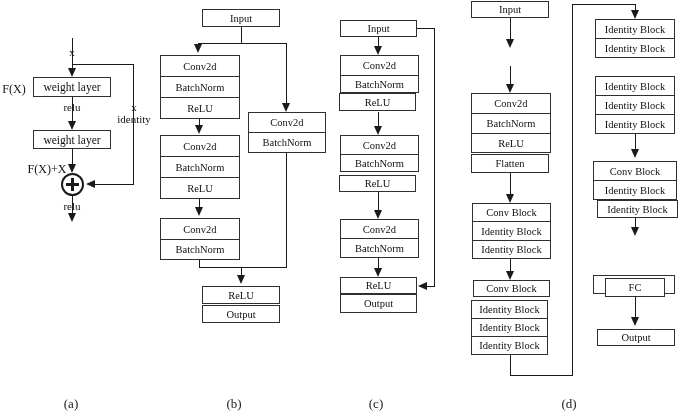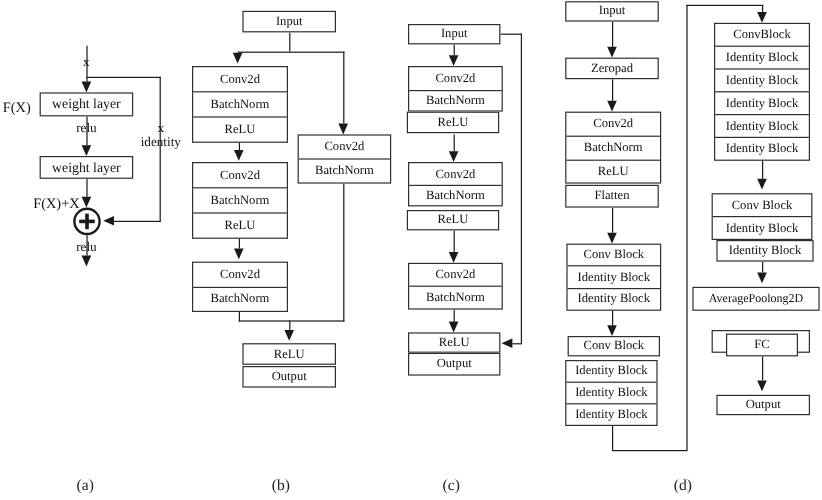--- a/index.html
+++ b/index.html
@@ -146,55 +146,52 @@
   <div class="ad" style="left:631px;top:10px"></div>
 
   <div class="vl" style="left:635px;top:132px;height:17px"></div>
   <div class="ad" style="left:631px;top:149px"></div>
   <div class="vl" style="left:635px;top:218px;height:9px"></div>
   <div class="ad" style="left:631px;top:227px"></div>
   <div class="vl" style="left:635px;top:297px;height:20px"></div>
   <div class="ad" style="left:631px;top:317px"></div>
 
   <div class="bx" style="left:471px;top:1px;width:78px;height:17px">Input</div>
-  <div class="bx" style="left:471px;top:48px;width:78px;height:18px">Zeropad</div>
   <div class="stack" style="left:471px;top:93px;width:78px">
     <div class="row" style="height:19px">Conv2d</div>
     <div class="row" style="height:19px">BatchNorm</div>
     <div class="row" style="height:18px">ReLU</div>
   </div>
   <div class="bx" style="left:471px;top:154px;width:78px;height:19px">Flatten</div>
   <div class="stack" style="left:472px;top:203px;width:77px">
     <div class="row" style="height:17px">Conv Block</div>
     <div class="row" style="height:18px">Identity Block</div>
     <div class="row" style="height:17px">Identity Block</div>
   </div>
   <div class="bx" style="left:473px;top:280px;width:77px;height:17px">Conv Block</div>
   <div class="stack" style="left:471px;top:300px;width:75px">
     <div class="row" style="height:17px">Identity Block</div>
     <div class="row" style="height:17px">Identity Block</div>
     <div class="row" style="height:17px">Identity Block</div>
   </div>
 
   <div class="stack" style="left:595px;top:19px;width:78px">
-    <div class="row" style="height:18px">ConvBlock</div>
     <div class="row" style="height:18px">Identity Block</div>
     <div class="row" style="height:18px">Identity Block</div>
   </div>
   <div class="stack" style="left:595px;top:76px;width:78px">
     <div class="row" style="height:18px">Identity Block</div>
     <div class="row" style="height:18px">Identity Block</div>
     <div class="row" style="height:18px">Identity Block</div>
   </div>
   <div class="stack" style="left:593px;top:161px;width:82px">
     <div class="row" style="height:18px">Conv Block</div>
     <div class="row" style="height:18px">Identity Block</div>
   </div>
   <div class="bx" style="left:597px;top:200px;width:81px;height:18px">Identity Block</div>
-  <div class="bx" style="left:577px;top:239px;width:106px;height:20px;font-size:10px">AveragePoolong2D</div>
   <div class="bx" style="left:593px;top:275px;width:82px;height:19px">Flatten</div>
   <div class="bx" style="left:605px;top:278px;width:60px;height:19px">FC</div>
   <div class="bx" style="left:597px;top:329px;width:78px;height:17px">Output</div>
 
   <div class="plabel" style="left:56px;top:396px">(a)</div>
   <div class="plabel" style="left:219px;top:396px">(b)</div>
   <div class="plabel" style="left:361px;top:396px">(c)</div>
   <div class="plabel" style="left:554px;top:396px">(d)</div>
 
 </div>

